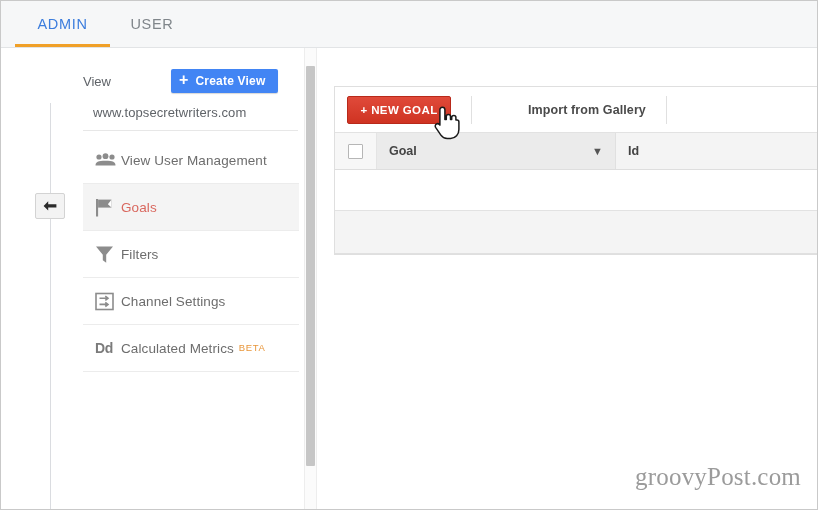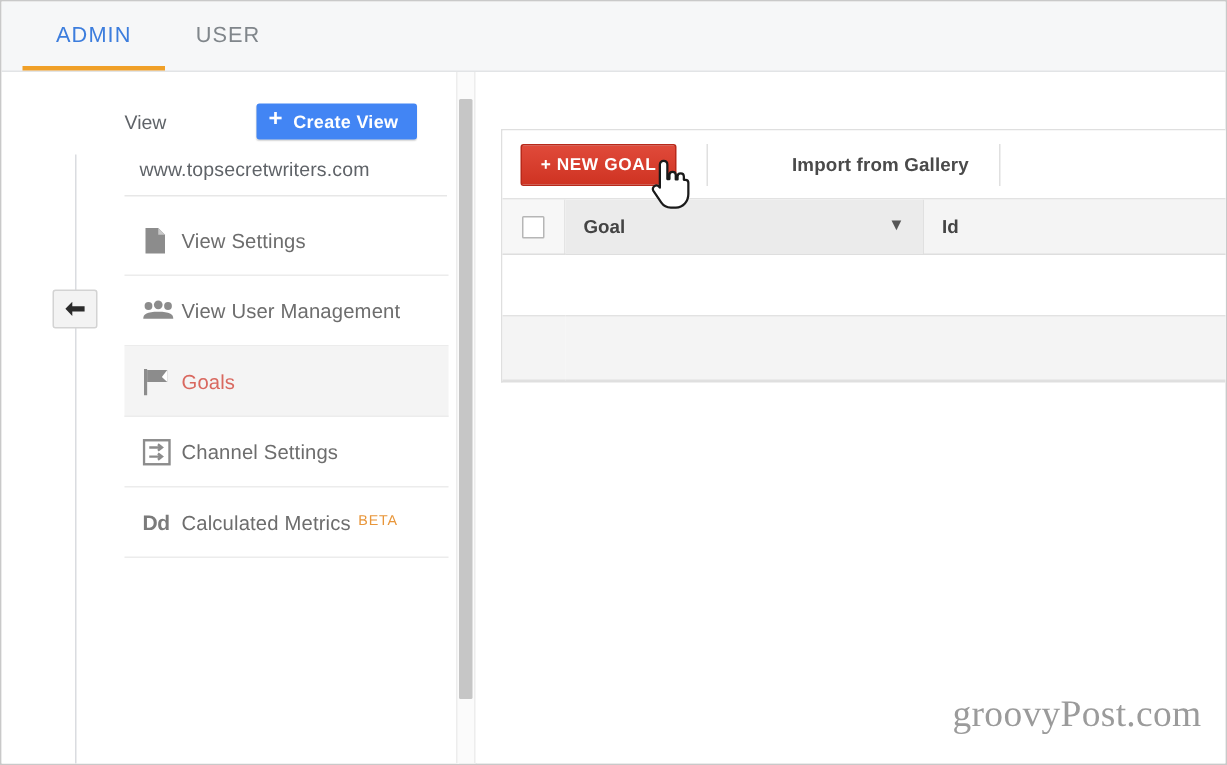--- a/index.html
+++ b/index.html
@@ -406,29 +406,20 @@
         <span class="plus">+</span>
         <span>Create View</span>
       </span>
     </div>
 
     <div class="account-name">www.topsecretwriters.com</div>
     <div class="account-sep"></div>
 
     <div class="nav-list">
 
-      <div class="nav-item">
-        <span class="nav-icon">
-          <svg width="17" height="19" viewBox="0 0 17 19">
-            <path d="M2 1 L10.5 1 L15 5.5 L15 18 L2 18 Z" fill="#8c8c8c"></path>
-            <path d="M10.5 1 L10.5 5.5 L15 5.5 Z" fill="#c9c9c9"></path>
-          </svg>
-        </span>
-        <span class="nav-text">View Settings</span>
-      </div>
 
       <div class="nav-item">
         <span class="nav-icon">
           <svg width="21" height="14" viewBox="0 0 21 14">
             <circle cx="4" cy="4" r="2.6" fill="#8c8c8c"></circle>
             <circle cx="10.5" cy="3.2" r="2.9" fill="#8c8c8c"></circle>
             <circle cx="17" cy="4" r="2.6" fill="#8c8c8c"></circle>
             <path d="M0.5 12.5 C0.5 9.2 3 7.8 10.5 7.8 C18 7.8 20.5 9.2 20.5 12.5 Z" fill="#8c8c8c"></path>
           </svg>
         </span>
@@ -440,20 +431,28 @@
           <svg width="18" height="19" viewBox="0 0 18 19">
             <rect x="1" y="1" width="2.1" height="17.5" fill="#8c8c8c"></rect>
             <path d="M3.1 1.6 L16.5 1.6 L16.5 9.6 L3.1 9.6 Z" fill="#8c8c8c"></path>
             <path d="M16.5 1.6 L16.5 9.6 L12.9 6.3 Z" fill="#ffffff"></path>
           </svg>
         </span>
         <span class="nav-text">Goals</span>
       </div>
 
 
+      <div class="nav-item">
+        <span class="nav-icon">
+          <svg width="19" height="19" viewBox="0 0 19 19">
+            <path d="M1 1.5 L18 1.5 L11.2 9.8 L11.2 17.8 L7.8 15.2 L7.8 9.8 Z" fill="#8c8c8c"></path>
+          </svg>
+        </span>
+        <span class="nav-text">Filters</span>
+      </div>
 
       <div class="nav-item">
         <span class="nav-icon">
           <svg width="19" height="19" viewBox="0 0 19 19">
             <rect x="1" y="1.5" width="17" height="16" fill="none" stroke="#8c8c8c" stroke-width="1.6"></rect>
             <path d="M4.5 6.3 L12 6.3 M10.3 4.2 L13 6.3 L10.3 8.4" fill="none" stroke="#8c8c8c" stroke-width="1.6"></path>
             <path d="M4.5 12.4 L12 12.4 M10.3 10.3 L13 12.4 L10.3 14.5" fill="none" stroke="#8c8c8c" stroke-width="1.6"></path>
           </svg>
         </span>
         <span class="nav-text">Channel Settings</span>

